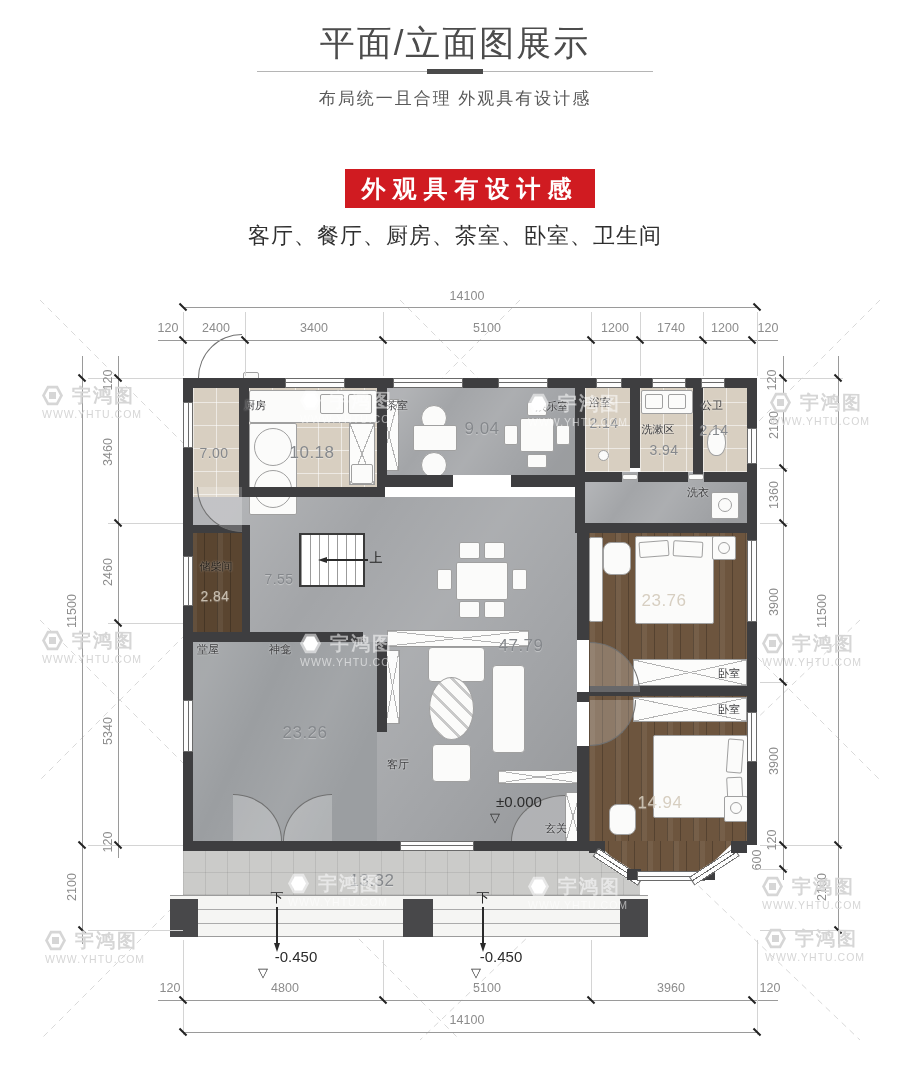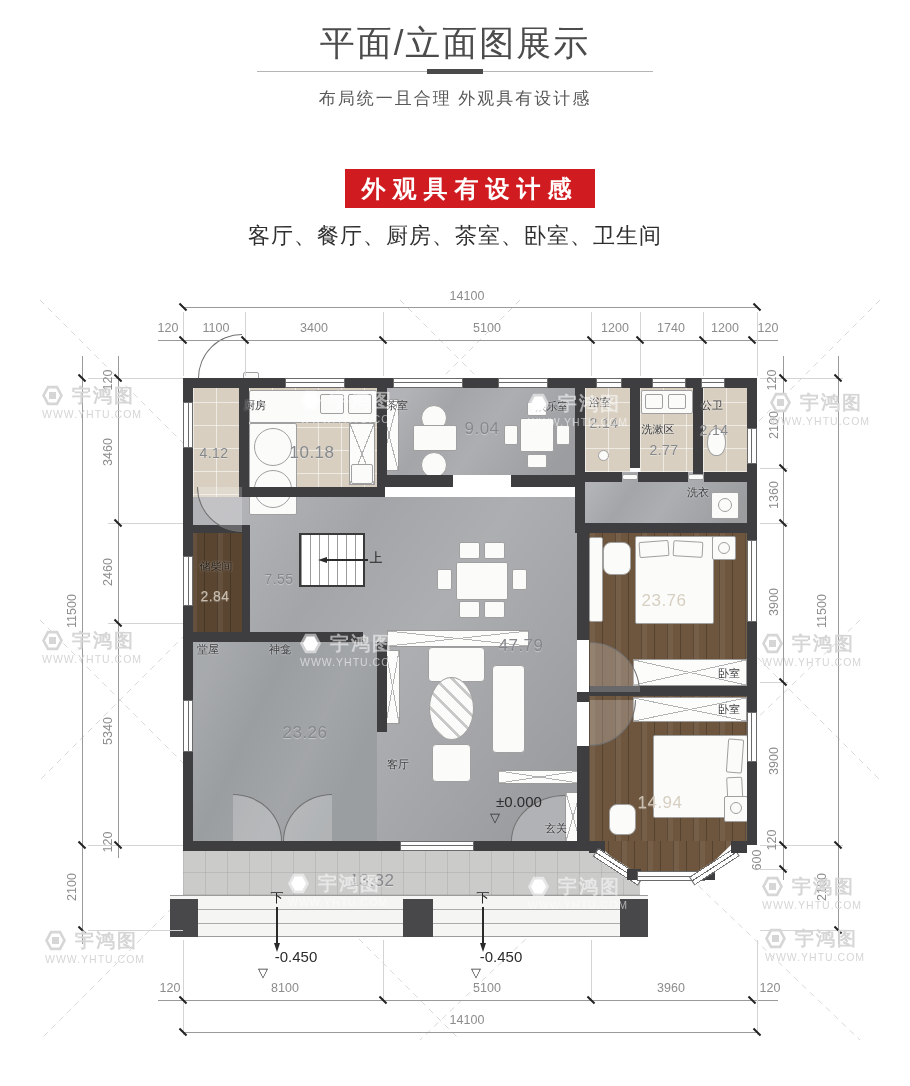--- a/index.html
+++ b/index.html
@@ -249,30 +249,30 @@
 <div class="door tl" style="left:198px;top:334px;width:44px;height:44px"></div>
 <div class="door bl" style="left:197px;top:487px;width:45px;height:45px"></div>
 <div class="furn" style="left:622px;top:474px;width:16px;height:6px"></div>
 <div class="furn" style="left:688px;top:474px;width:16px;height:6px"></div>
 <div class="door tr" style="left:233px;top:794px;width:49px;height:47px"></div>
 <div class="door tl" style="left:283px;top:794px;width:49px;height:47px"></div>
 <div class="door tl" style="left:511px;top:795px;width:54px;height:46px"></div>
 <div class="door tr" style="left:590px;top:642px;width:50px;height:50px"></div>
 <div class="door br" style="left:590px;top:700px;width:46px;height:46px"></div>
 
-<div class="area sm" style="left:214px;top:453px">4.12</div>
+<div class="area sm" style="left:214px;top:453px">7.00</div>
 <div class="lbl" style="left:255px;top:405px">厨房</div>
 <div class="area" style="left:312px;top:453px">10.18</div>
 <div class="lbl" style="left:397px;top:405px">茶室</div>
 <div class="area" style="left:482px;top:429px">9.04</div>
 <div class="lbl" style="left:552px;top:406px">娱乐室</div>
 <div class="lbl" style="left:600px;top:402px">浴室</div>
 <div class="area sm" style="left:604px;top:423px">2.14</div>
 <div class="lbl" style="left:658px;top:429px">洗漱区</div>
-<div class="area sm" style="left:664px;top:450px">2.77</div>
+<div class="area sm" style="left:664px;top:450px">3.94</div>
 <div class="lbl" style="left:712px;top:405px">公卫</div>
 <div class="area sm" style="left:714px;top:430px">2.14</div>
 <div class="lbl" style="left:698px;top:492px">洗衣</div>
 <div class="lbl onwood" style="left:216px;top:566px">储柴间</div>
 <div class="area sm wood" style="left:215px;top:596px">2.84</div>
 <div class="area sm" style="left:279px;top:579px">7.55</div>
 <div class="updown" style="left:376px;top:558px">上</div>
 <div class="lbl" style="left:208px;top:649px">堂屋</div>
 <div class="lbl" style="left:280px;top:649px">神龛</div>
 <div class="area" style="left:305px;top:733px">23.26</div>
@@ -358,21 +358,21 @@
 <div class="tick" style="left:783px;top:523px"></div>
 <div class="tick" style="left:783px;top:682px"></div>
 <div class="tick" style="left:783px;top:845px"></div>
 <div class="tick" style="left:783px;top:869px"></div>
 <div class="tick" style="left:838px;top:378px"></div>
 <div class="tick" style="left:838px;top:845px"></div>
 <div class="tick" style="left:838px;top:930px"></div>
 
 <div class="dimt" style="left:467px;top:296px">14100</div>
 <div class="dimt" style="left:168px;top:328px">120</div>
-<div class="dimt" style="left:216px;top:328px">1100</div>
+<div class="dimt" style="left:216px;top:328px">2400</div>
 <div class="dimt" style="left:314px;top:328px">3400</div>
 <div class="dimt" style="left:487px;top:328px">5100</div>
 <div class="dimt" style="left:615px;top:328px">1200</div>
 <div class="dimt" style="left:671px;top:328px">1740</div>
 <div class="dimt" style="left:725px;top:328px">1200</div>
 <div class="dimt" style="left:768px;top:328px">120</div>
 <div class="dimt dimv" style="left:108px;top:380px">120</div>
 <div class="dimt dimv" style="left:108px;top:452px">3460</div>
 <div class="dimt dimv" style="left:108px;top:572px">2460</div>
 <div class="dimt dimv" style="left:108px;top:731px">5340</div>
@@ -382,21 +382,21 @@
 <div class="dimt dimv" style="left:772px;top:380px">120</div>
 <div class="dimt dimv" style="left:774px;top:425px">2100</div>
 <div class="dimt dimv" style="left:774px;top:495px">1360</div>
 <div class="dimt dimv" style="left:774px;top:602px">3900</div>
 <div class="dimt dimv" style="left:774px;top:761px">3900</div>
 <div class="dimt dimv" style="left:772px;top:840px">120</div>
 <div class="dimt dimv" style="left:757px;top:860px">600</div>
 <div class="dimt dimv" style="left:822px;top:611px">11500</div>
 <div class="dimt dimv" style="left:822px;top:887px">2100</div>
 <div class="dimt" style="left:170px;top:988px">120</div>
-<div class="dimt" style="left:285px;top:988px">8100</div>
+<div class="dimt" style="left:285px;top:988px">4800</div>
 <div class="dimt" style="left:487px;top:988px">5100</div>
 <div class="dimt" style="left:671px;top:988px">3960</div>
 <div class="dimt" style="left:770px;top:988px">120</div>
 <div class="dimt" style="left:467px;top:1020px">14100</div>
 
 <div class="wm onwhite" style="left:42px;top:385px">
   <span class="wm-hex">
       <span class="wm-hex-in">
         <span class="wm-hex-dot"></span>
       </span>

